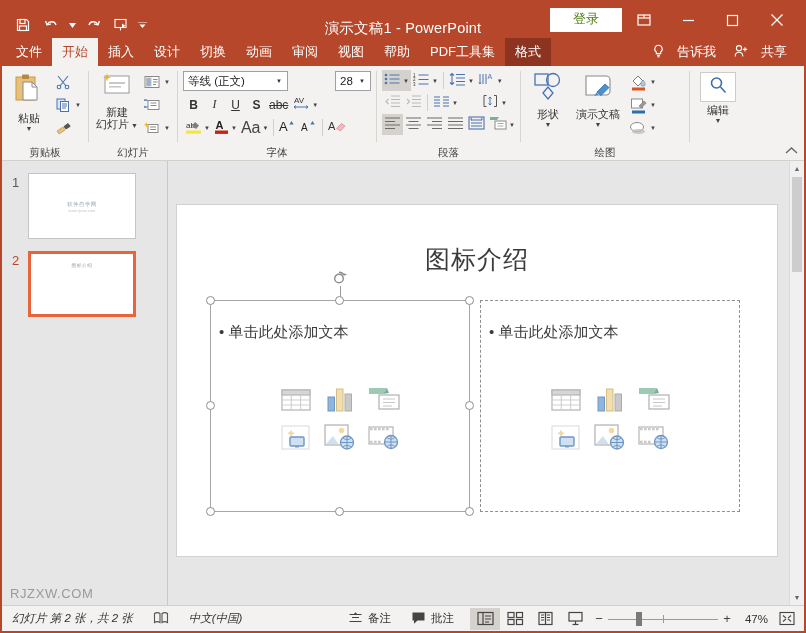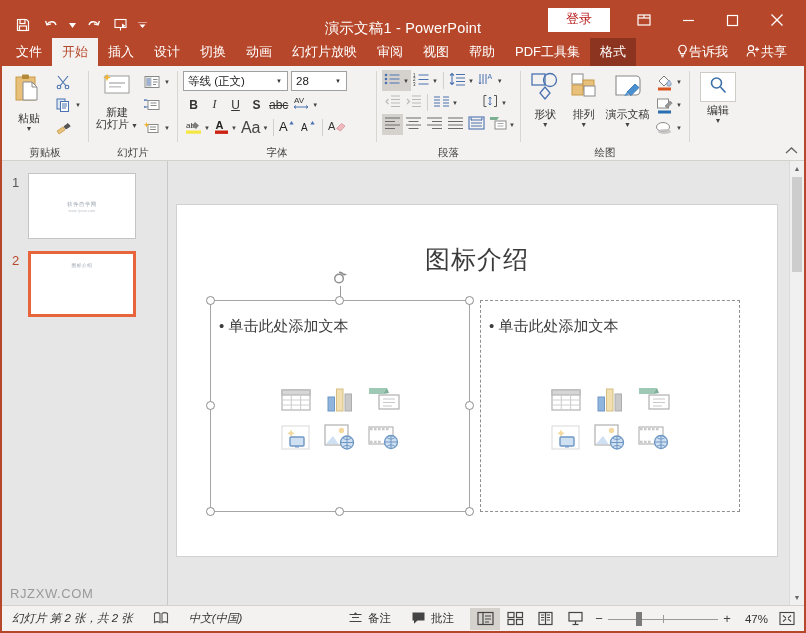--- a/index.html
+++ b/index.html
@@ -32,22 +32,22 @@
   }
   .qat-btn svg { display:block; }
   .qat-caret { width:12px; height:26px; display:flex; align-items:center; justify-content:center; color:#fff; }
   .title-text {
     position:absolute; left:0; right:0; text-align:center;
     color:#ffffff; font-size:14.5px; letter-spacing:.2px;
     pointer-events:none;
   }
   .tb-right { margin-left:auto; display:flex; align-items:center; padding-right:4px; z-index:2; }
   .signin {
-    background:#ffffff; color:#b91c1c; font-size:13px;
-    padding:3px 18px 4px; margin-right:12px;
+    background:#ffffff; color:#4d7c0f; font-size:13px;
+    padding:3px 23px 4px; 
     line-height:1.25; cursor:pointer;
   }
   .tb-icon {
     width:44px; height:36px; display:flex; align-items:center; justify-content:center;
     color:#fff; cursor:pointer;
   }
   .tb-icon.close { width:46px; }
 
   
   .tabbar {
@@ -57,21 +57,21 @@
   }
   .tab {
     color:#ffffff; font-size:13px;
     padding:0 10px; display:flex; align-items:center;
     cursor:pointer; white-space:nowrap;
   }
   .tab.active { background:#f3f2f1; color:#b7472a; }
   .tab.contextual { background:#8c3420; }
   .tab-right { margin-left:auto; display:flex; align-items:center; padding-right:8px; }
   .tellme, .share {
-    color:#fff; font-size:13px; display:flex; align-items:center; gap:0;
+    color:#fff; font-size:13px; display:flex; align-items:center; gap:12px;
     padding:0 9px; cursor:pointer; white-space:nowrap;
   }
 
   
   .ribbon {
     height:95px; background:#f3f2f1;
     border-bottom:1px solid #d4d0cc;
     display:flex; position:relative;
   }
   .grp { position:relative; display:flex; flex-direction:column; height:100%; }
@@ -96,21 +96,21 @@
 
   .fontrow { display:flex; align-items:center; gap:3px; margin-bottom:3px; }
   .combo {
     height:20px; border:1px solid #a0a0a0; background:#fff;
     display:flex; align-items:center; font-size:11.5px; color:#222;
     padding:0 2px 0 4px;
   }
   .combo .v { flex:1; white-space:nowrap; overflow:hidden; }
   .combo .ar { font-size:6px; color:#333; padding:0 3px; }
   .fontname { width:105px; }
-  .fontsize { width:56px; }
+  .fontsize { width:36px;margin-left:44px; }
 
   .btnrow { display:flex; align-items:center; gap:0px; }
   .tbtn {
     min-width:21px; height:21px; display:flex; align-items:center; justify-content:center;
     cursor:pointer; font-size:12px; color:#333; padding:0 2px;
   }
   .tbtn.on { background:#d5d2ce; }
   .vsep { width:1px; height:17px; background:#d2cec9; margin:0 3px; }
 
   
@@ -141,21 +141,21 @@
   .slide-title {
     position:absolute; left:0; right:0; top:38px; text-align:center;
     font-size:25px; color:#3b3b3b; letter-spacing:1px;
   }
 
   .ph {
     position:absolute; top:95px; width:260px; height:212px;
   }
   .ph.left { left:33px; border:1px solid #a6a6a6; }
   .ph.right { left:303px; border:1px dashed #8f8f8f; }
-  .ph-text { position:absolute; left:8px; top:16px; font-size:15px; color:#3b3b3b; white-space:nowrap; }
+  .ph-text { position:absolute; left:8px; top:22px; font-size:15px; color:#3b3b3b; white-space:nowrap; }
   .ph-icons {
     position:absolute; left:50%; top:56%; transform:translate(-50%,-50%);
     display:grid; grid-template-columns:repeat(3,44px); grid-template-rows:repeat(2,38px);
     align-items:center; justify-items:center;
   }
   .ph-icons .cell { width:40px; height:34px; display:flex; align-items:center; justify-content:center; cursor:pointer; }
 
   .handle {
     position:absolute; width:9px; height:9px; border-radius:50%;
     background:#fff; border:1.3px solid #8d8d8d; box-sizing:border-box;
@@ -263,21 +263,20 @@
     </div>
   </div>
 
   <div class="tabbar">
     <div class="tab">文件</div>
     <div class="tab active">开始</div>
     <div class="tab">插入</div>
     <div class="tab">设计</div>
     <div class="tab">切换</div>
     <div class="tab">动画</div>
-    <div class="tab">幻灯片放映</div>
     <div class="tab">审阅</div>
     <div class="tab">视图</div>
     <div class="tab">帮助</div>
     <div class="tab">PDF工具集</div>
     <div class="tab contextual">格式</div>
     <div class="tab-right">
       <div class="tellme">
         <span>
           <svg width="13" height="14" viewBox="0 0 13 14" fill="none" stroke="#fff" stroke-width="1.1">
             <path d="M6.5 1.3a3.7 3.7 0 0 0-2.2 6.7v1.6h4.4V8a3.7 3.7 0 0 0-2.2-6.7z"></path>
@@ -638,32 +637,20 @@
           <span>
             <svg width="32" height="30" viewBox="0 0 32 30" fill="none" stroke="#4a72b0" stroke-width="1.3">
               <rect x="3" y="2" width="13" height="11"></rect>
                 <circle cx="21" cy="8" r="6.5"></circle>
                 <path d="M11 21l5-6 5 6-5 6z"></path>
             </svg>
           </span>
           <span class="lbl">形状</span>
           <span class="caret-d">▼</span>
         </div>
-        <div class="bigbtn" style="width:44px">
-          <span>
-            <svg width="32" height="30" viewBox="0 0 32 30">
-              <rect x="4" y="2" width="11" height="10" fill="#fff" stroke="#8a8a8a" stroke-width="1"></rect>
-              <rect x="15" y="8" width="11" height="10" fill="#e9c07a" stroke="#c79a48" stroke-width="1"></rect>
-              <rect x="4" y="13" width="11" height="10" fill="#e9c07a" stroke="#c79a48" stroke-width="1"></rect>
-              <rect x="16" y="14" width="11" height="10" fill="#fff" stroke="#8a8a8a" stroke-width="1"></rect>
-            </svg>
-          </span>
-          <span class="lbl">排列</span>
-          <span class="caret-d">▼</span>
-        </div>
         <div class="bigbtn" style="width:56px">
           <span>
             <svg width="34" height="30" viewBox="0 0 34 30">
               <path d="M5 4h20a4 4 0 0 1 4 4v11a4 4 0 0 1-4 4H5z" fill="#fff" stroke="#8a8a8a" stroke-width="1.1"></path>
               <path d="M16 20l8-8 4 3.6-8 8z" fill="#4a90d0" stroke="#2f6fa8" stroke-width=".8"></path>
               <path d="M16 20l-3 4 4.5-1z" fill="#4a90d0"></path>
             </svg>
           </span>
           <span class="lbl">演示文稿</span>
           <span class="caret-d">▼</span>

